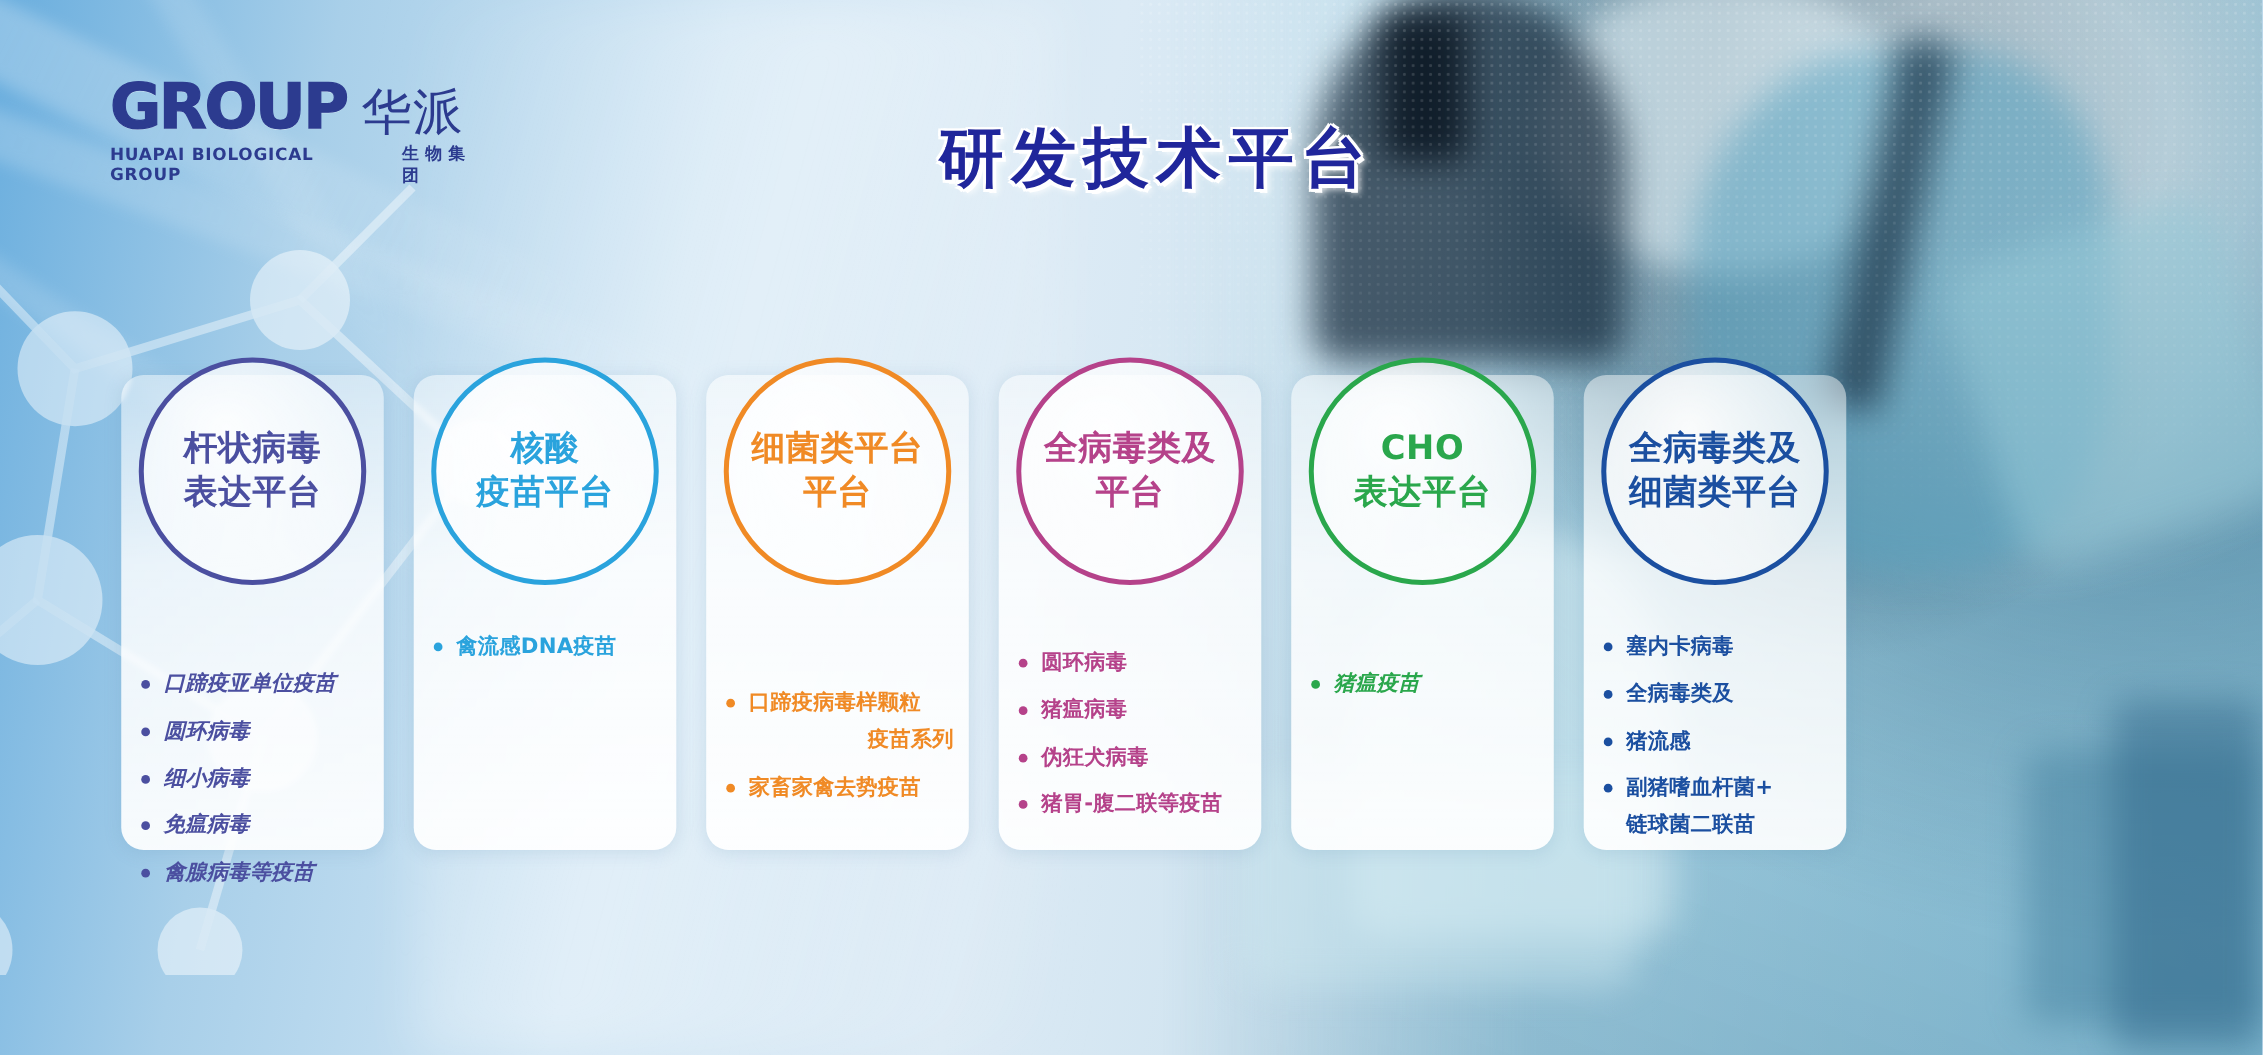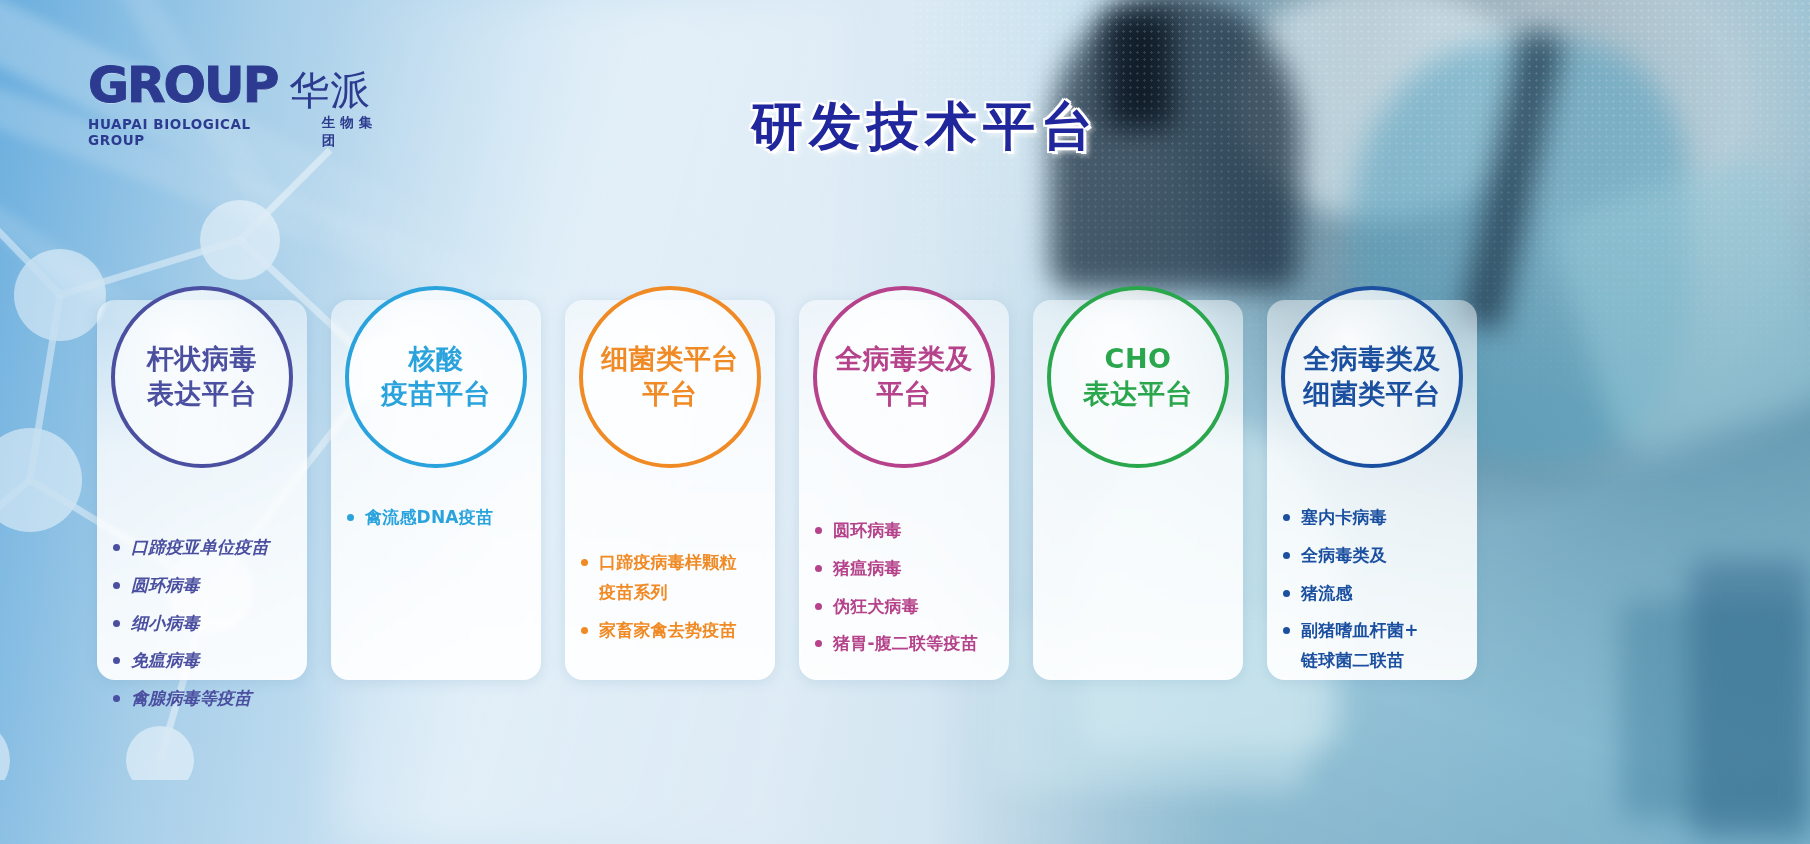--- a/index.html
+++ b/index.html
@@ -234,21 +234,21 @@
       </div>
       <div class="card" style="color: rgb(240, 138, 37);">
         <div class="bubble">
           <div class="bubble-text">
             <div>细菌类平台</div>
             <div>平台</div>
           </div>
         </div>
         <ul class="bullets push-3">
           <li>口蹄疫病毒样颗粒</li>
-          <li class="nodot" style="padding-left: 18px; margin-top: -8px;">疫苗系列</li>
+          <li class="nodot" style="padding-left: 18px; margin-top: -8px; text-align: right;">疫苗系列</li>
           <li>家畜家禽去势疫苗</li>
         </ul>
       </div>
       <div class="card" style="color: rgb(181, 66, 138);">
         <div class="bubble">
           <div class="bubble-text">
             <div>全病毒类及</div>
             <div>平台</div>
           </div>
         </div>
@@ -259,20 +259,23 @@
           <li>猪胃-腹二联等疫苗</li>
         </ul>
       </div>
       <div class="card" style="color: rgb(42, 167, 76);">
         <div class="bubble">
           <div class="bubble-text">
             <div>CHO</div>
             <div>表达平台</div>
           </div>
         </div>
+        <ul class="bullets push-1">
+          <li>猪瘟疫苗</li>
+        </ul>
       </div>
       <div class="card" style="color: rgb(27, 79, 160);">
         <div class="bubble">
           <div class="bubble-text">
             <div>全病毒类及</div>
             <div>细菌类平台</div>
           </div>
         </div>
         <ul class="bullets ">
           <li>塞内卡病毒</li>

